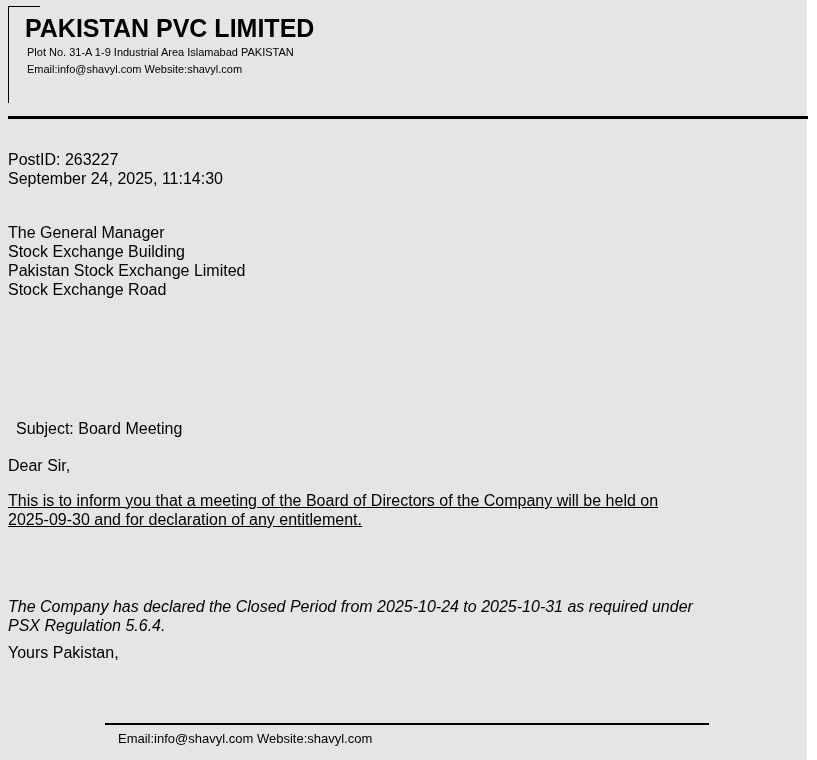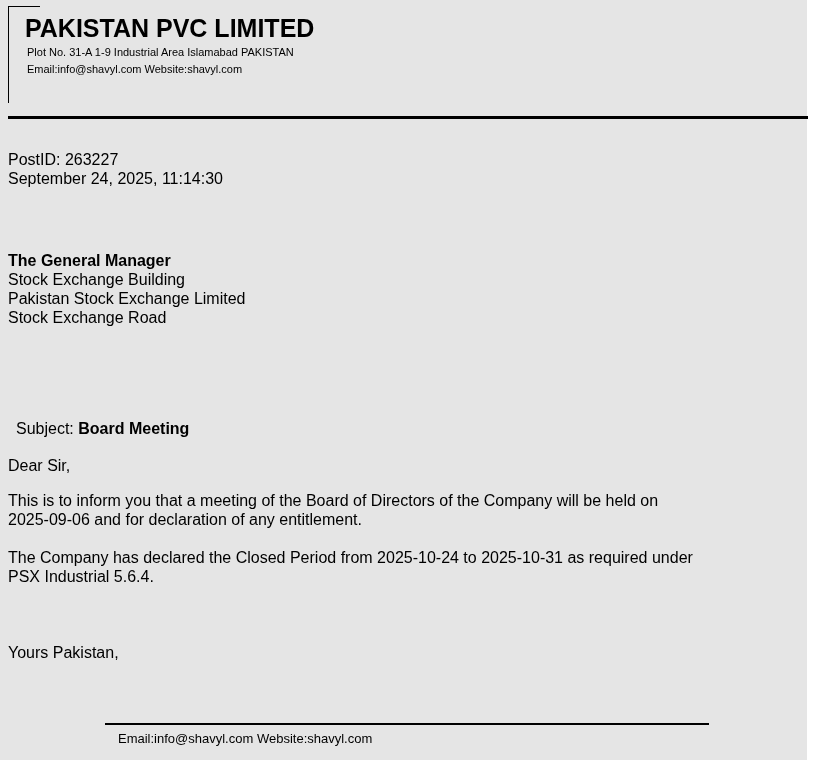--- a/index.html
+++ b/index.html
@@ -44,24 +44,24 @@
     background: #000000;
   }
   
   .doc-text {
     font-size: 16px; line-height: 19px; white-space: nowrap;
   }
   .post-block   { left: 8px; top: 150px; }
   .recipient    { left: 8px; top: 223px; }
   .subject-line { left: 16px; top: 419px; }
   .salutation   { left: 8px; top: 456px; text-align: center; }
-  .para1        { left: 8px; top: 491px; }
-  .para2        { left: 8px; top: 548px; }
+  .para1        { left: 8px; top: 491px; text-decoration: underline; }
+  .para2        { left: 8px; top: 597px; font-style: italic; }
   .closing      { left: 8px; top: 643px; }
-  .bold { font-weight: bold; margin-top: 28px; }
+  .bold { font-weight: normal; }
   
   .footer-rule {
     left: 105px; top: 723px; width: 604px; height: 2px;
     background: #000000;
   }
   .footer-text {
     left: 118px; top: 730px;
     font-size: 13px; line-height: 17px; white-space: nowrap;
   }
 </style>
@@ -96,26 +96,26 @@
   </div>
 
   <div class="abs doc-text subject-line">
     <span>Subject: </span><span class="bold">Board Meeting</span>
   </div>
 
   <div class="abs doc-text salutation">Dear Sir,</div>
 
   <div class="abs doc-text para1">
     <div>This is to inform you that a meeting of the Board of Directors of the Company will be held on</div>
-    <div>2025-09-06 and for declaration of any entitlement.</div>
+    <div>2025-09-30 and for declaration of any entitlement.</div>
   </div>
 
   <div class="abs doc-text para2">
     <div>The Company has declared the Closed Period from 2025-10-24 to 2025-10-31 as required under</div>
-    <div>PSX Industrial 5.6.4.</div>
+    <div>PSX Regulation 5.6.4.</div>
   </div>
 
   <div class="abs doc-text closing">Yours Pakistan,</div>
 
   <div>
     <div class="abs footer-rule"></div>
     <div class="abs footer-text">Email:info@shavyl.com Website:shavyl.com</div>
   </div>
 
 </div>

